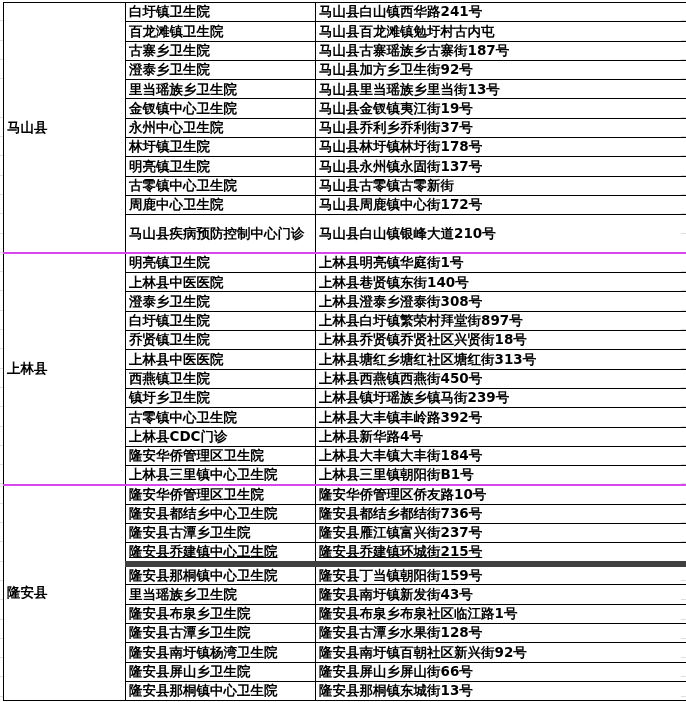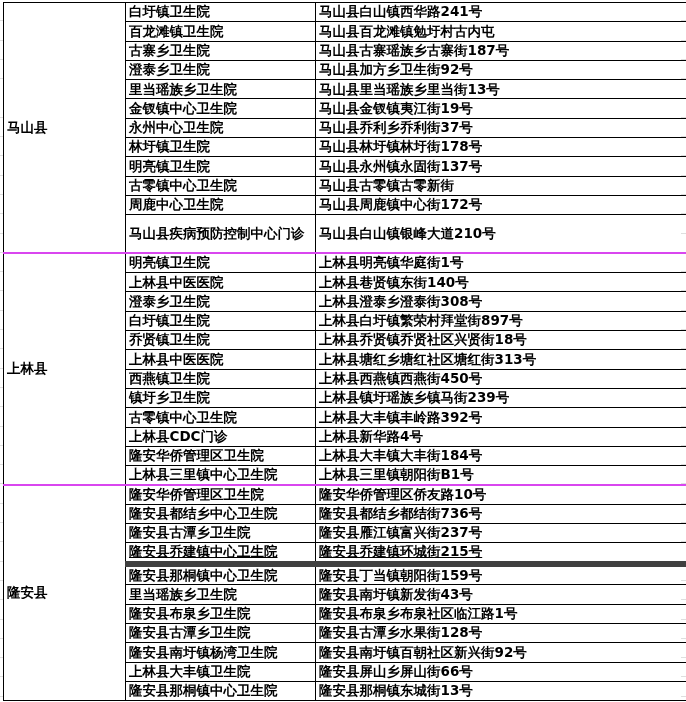--- a/index.html
+++ b/index.html
@@ -202,21 +202,21 @@
         </tr>
         <tr>
           <td class="col-name">隆安县古潭乡卫生院</td>
           <td class="col-address">隆安县古潭乡水果街128号</td>
         </tr>
         <tr>
           <td class="col-name">隆安县南圩镇杨湾卫生院</td>
           <td class="col-address">隆安县南圩镇百朝社区新兴街92号</td>
         </tr>
         <tr>
-          <td class="col-name">上林县大丰镇卫生院</td>
+          <td class="col-name">隆安县屏山乡卫生院</td>
           <td class="col-address">隆安县屏山乡屏山街66号</td>
         </tr>
         <tr>
           <td class="col-name">隆安县那桐镇中心卫生院</td>
           <td class="col-address">隆安县那桐镇东城街13号</td>
         </tr>
       </tbody>
   </table>
 </div>
 

